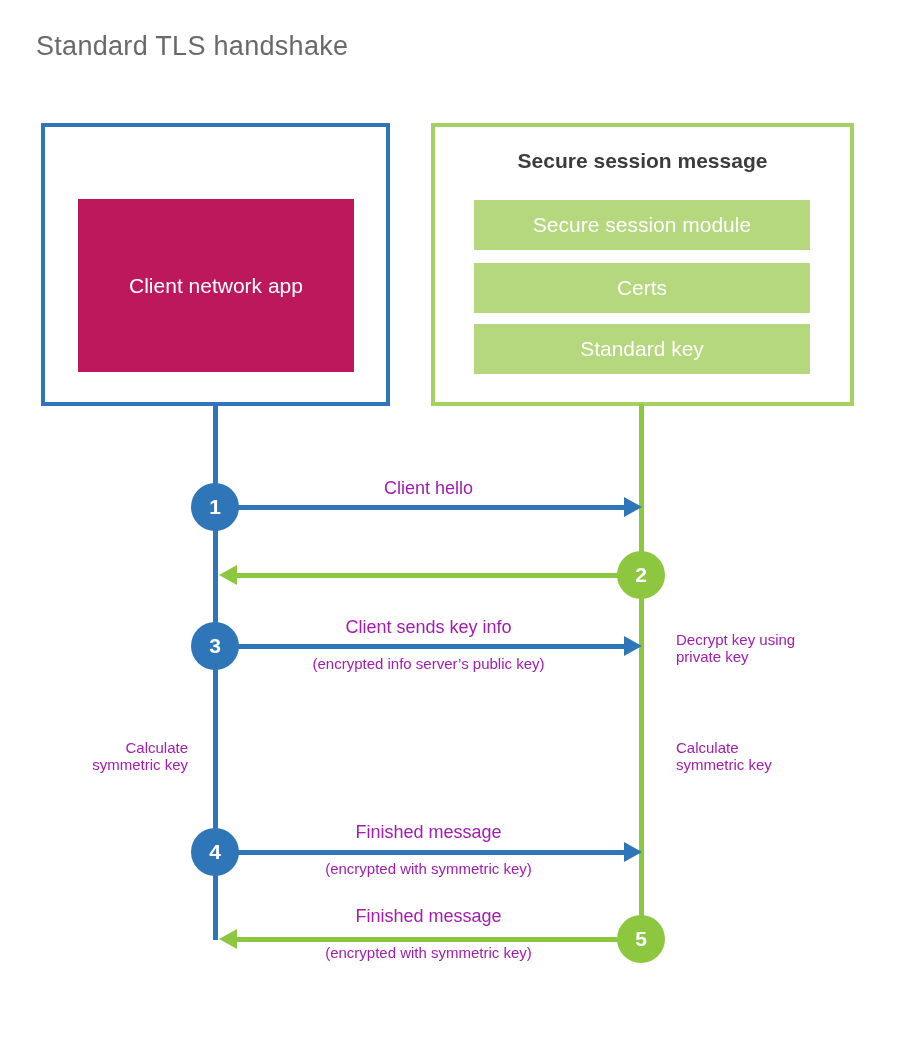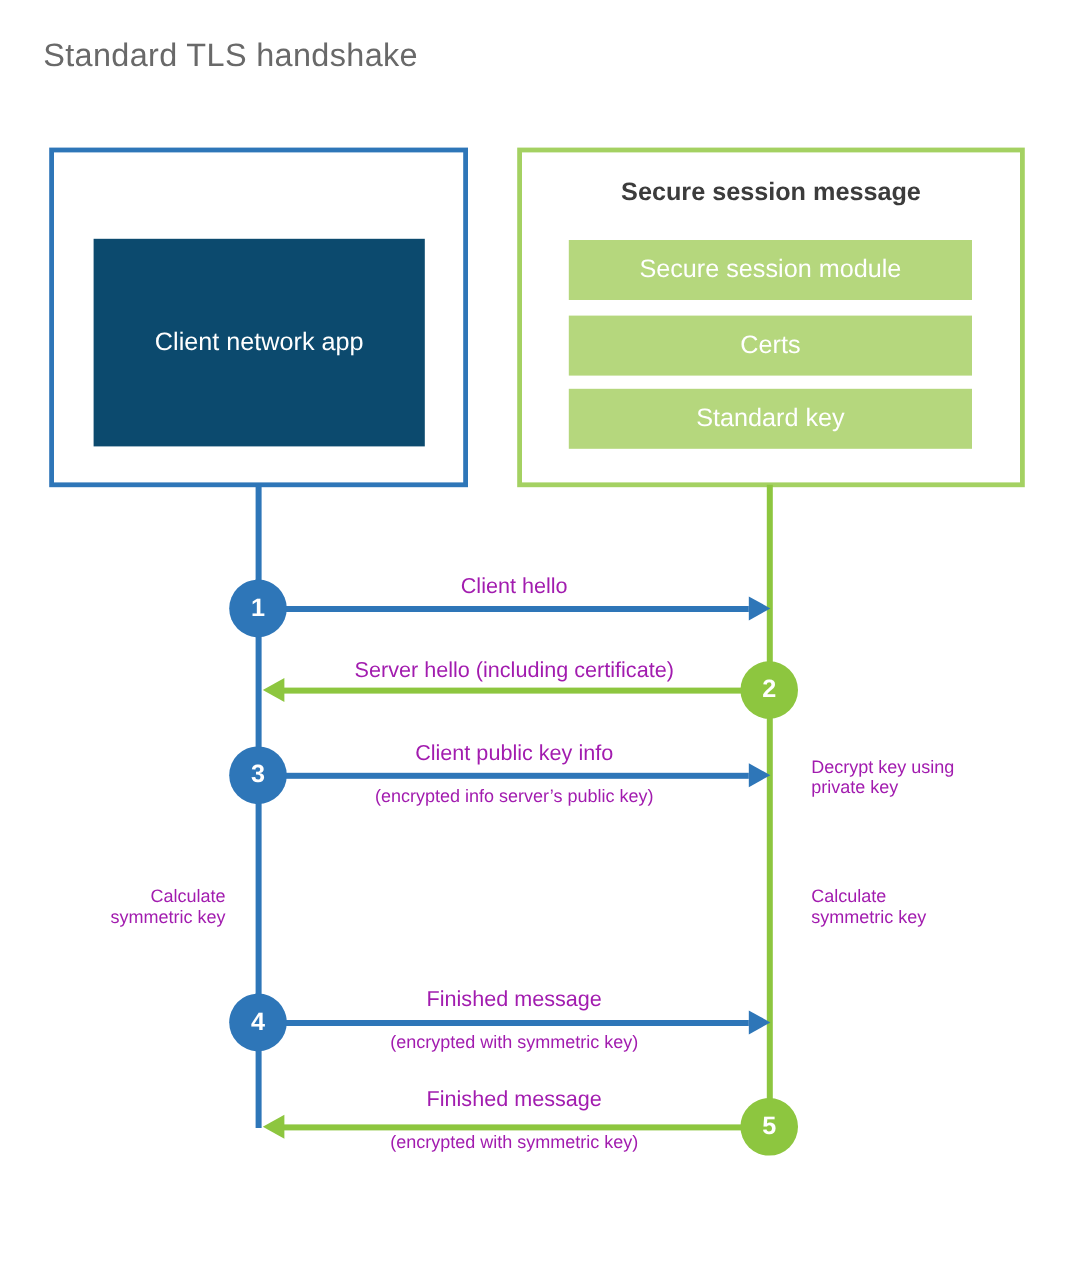--- a/index.html
+++ b/index.html
@@ -10,21 +10,21 @@
   .page-title{
     position:absolute;left:36px;top:31px;font-size:27px;font-weight:300;
     color:#696969;letter-spacing:.3px;
   }
   
   .actor-box{position:absolute;top:123px;height:283px;background:#fff;box-sizing:border-box;}
   .actor-box.client{left:41px;width:349px;border:4px solid #2e76b8;}
   .actor-box.server{left:431px;width:423px;border:4px solid #a4d162;}
   .actor-title{margin-top:22px;text-align:center;font-size:21px;font-weight:700;color:#3c3c3c;}
   .app-rect{
-    position:absolute;left:33px;top:72px;width:276px;height:173px;background:#0c4a6e;
+    position:absolute;left:33px;top:72px;width:276px;height:173px;background:#be185d;
     display:flex;align-items:center;justify-content:center;text-align:center;
     color:#ffffff;font-size:21px;line-height:29px;
   }
   .app-rect span{display:inline-block;max-width:190px;}
   .module-bar{
     position:absolute;left:39px;width:336px;height:50px;background:#b5d77d;
     display:flex;align-items:center;justify-content:center;
     color:#ffffff;font-size:21px;
   }
   #bar-0{top:73px;} #bar-1{top:136px;} #bar-2{top:197px;}
@@ -101,26 +101,25 @@
   <div class="lifeline" id="life-server"></div>
 
   <div class="hline blue" id="line-1"></div>
   <div class="ahead right" id="head-1"></div>
   <div class="num-circle blue-bg" id="circle-1">1</div>
   <div class="msg-label" id="label-1">Client hello</div>
 
   <div class="hline green" id="line-2"></div>
   <div class="ahead left" id="head-2"></div>
   <div class="num-circle green-bg" id="circle-2">2</div>
-  <div class="msg-label" id="label-2">Server hello (including certificate)</div>
 
   <div class="hline blue" id="line-3"></div>
   <div class="ahead right" id="head-3"></div>
   <div class="num-circle blue-bg" id="circle-3">3</div>
-  <div class="msg-label" id="label-3">Client public key info</div>
+  <div class="msg-label" id="label-3">Client sends key info</div>
   <div class="msg-sub" id="sub-3">(encrypted info server’s public key)</div>
 
   <div class="hline blue" id="line-4"></div>
   <div class="ahead right" id="head-4"></div>
   <div class="num-circle blue-bg" id="circle-4">4</div>
   <div class="msg-label" id="label-4">Finished message</div>
   <div class="msg-sub" id="sub-4">(encrypted with symmetric key)</div>
 
   <div class="hline green" id="line-5"></div>
   <div class="ahead left" id="head-5"></div>

